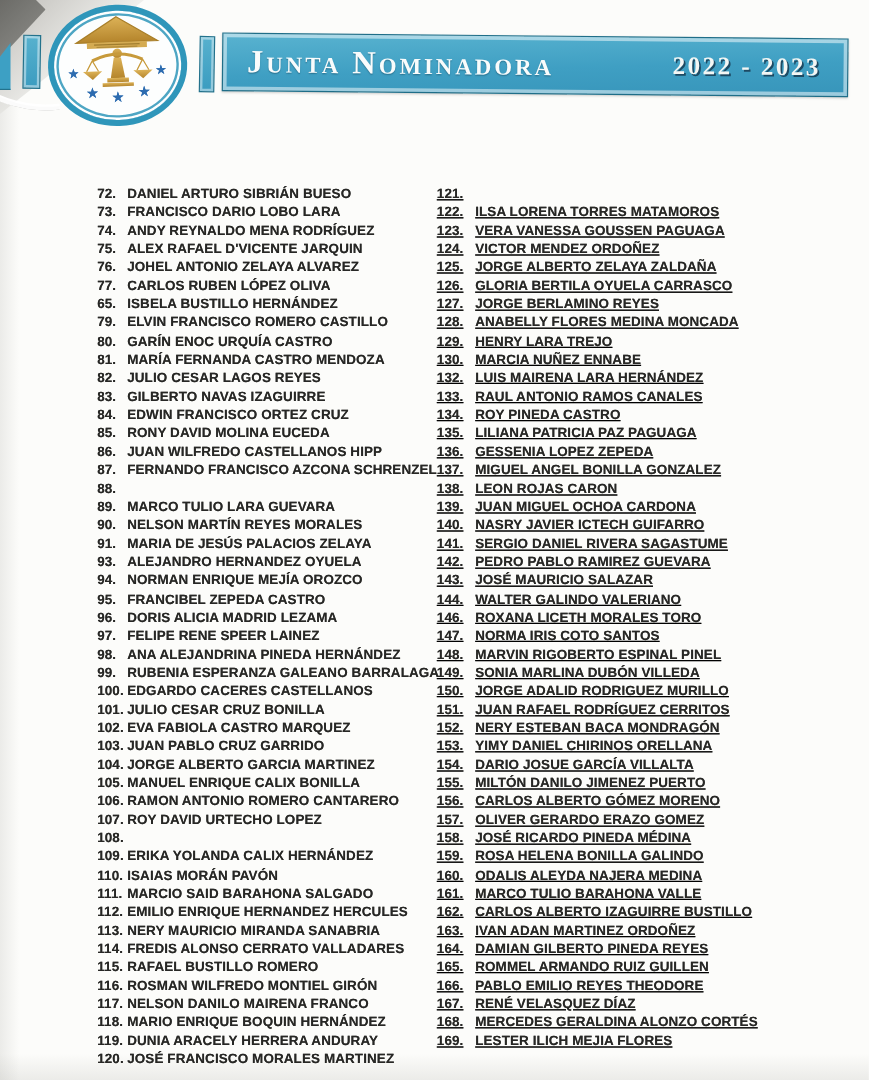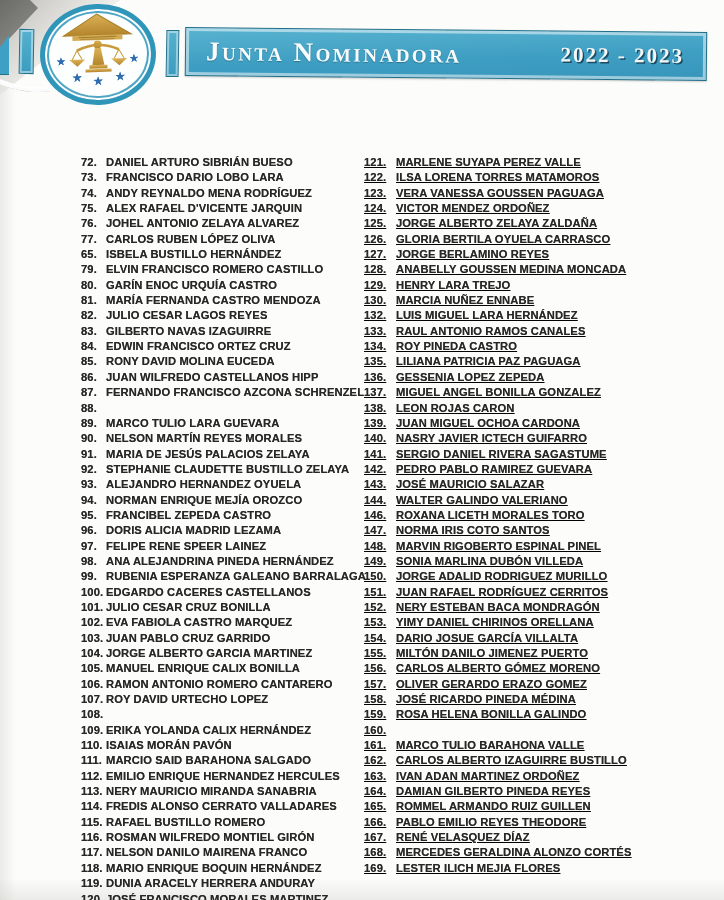--- a/index.html
+++ b/index.html
@@ -212,24 +212,20 @@
     </div>
     <div class="row">
       <span class="num">90.</span>
       <span class="nm">NELSON MARTÍN REYES MORALES</span>
     </div>
     <div class="row">
       <span class="num">91.</span>
       <span class="nm">MARIA DE JESÚS PALACIOS ZELAYA</span>
     </div>
     <div class="row">
-      <span class="num">92.</span>
-      <span class="nm">STEPHANIE CLAUDETTE BUSTILLO ZELAYA</span>
-    </div>
-    <div class="row">
       <span class="num">93.</span>
       <span class="nm">ALEJANDRO HERNANDEZ OYUELA</span>
     </div>
     <div class="row">
       <span class="num">94.</span>
       <span class="nm">NORMAN ENRIQUE MEJÍA OROZCO</span>
     </div>
     <div class="row">
       <span class="num">95.</span>
       <span class="nm">FRANCIBEL ZEPEDA CASTRO</span>
@@ -330,21 +326,20 @@
       <span class="nm">DUNIA ARACELY HERRERA ANDURAY</span>
     </div>
     <div class="row">
       <span class="num">120.</span>
       <span class="nm">JOSÉ FRANCISCO MORALES MARTINEZ</span>
     </div>
   </div>
 <div class="col col-right">
     <div class="row">
       <span class="num">121.</span>
-      <span class="nm">MARLENE SUYAPA PEREZ VALLE</span>
     </div>
     <div class="row">
       <span class="num">122.</span>
       <span class="nm">ILSA LORENA TORRES MATAMOROS</span>
     </div>
     <div class="row">
       <span class="num">123.</span>
       <span class="nm">VERA VANESSA GOUSSEN PAGUAGA</span>
     </div>
     <div class="row">
@@ -358,33 +353,33 @@
     <div class="row">
       <span class="num">126.</span>
       <span class="nm">GLORIA BERTILA OYUELA CARRASCO</span>
     </div>
     <div class="row">
       <span class="num">127.</span>
       <span class="nm">JORGE BERLAMINO REYES</span>
     </div>
     <div class="row">
       <span class="num">128.</span>
-      <span class="nm">ANABELLY GOUSSEN MEDINA MONCADA</span>
+      <span class="nm">ANABELLY FLORES MEDINA MONCADA</span>
     </div>
     <div class="row">
       <span class="num">129.</span>
       <span class="nm">HENRY LARA TREJO</span>
     </div>
     <div class="row">
       <span class="num">130.</span>
       <span class="nm">MARCIA NUÑEZ ENNABE</span>
     </div>
     <div class="row">
       <span class="num">132.</span>
-      <span class="nm">LUIS MIGUEL LARA HERNÁNDEZ</span>
+      <span class="nm">LUIS MAIRENA LARA HERNÁNDEZ</span>
     </div>
     <div class="row">
       <span class="num">133.</span>
       <span class="nm">RAUL ANTONIO RAMOS CANALES</span>
     </div>
     <div class="row">
       <span class="num">134.</span>
       <span class="nm">ROY PINEDA CASTRO</span>
     </div>
     <div class="row">
@@ -478,20 +473,21 @@
     <div class="row">
       <span class="num">158.</span>
       <span class="nm">JOSÉ RICARDO PINEDA MÉDINA</span>
     </div>
     <div class="row">
       <span class="num">159.</span>
       <span class="nm">ROSA HELENA BONILLA GALINDO</span>
     </div>
     <div class="row">
       <span class="num">160.</span>
+      <span class="nm">ODALIS ALEYDA NAJERA MEDINA</span>
     </div>
     <div class="row">
       <span class="num">161.</span>
       <span class="nm">MARCO TULIO BARAHONA VALLE</span>
     </div>
     <div class="row">
       <span class="num">162.</span>
       <span class="nm">CARLOS ALBERTO IZAGUIRRE BUSTILLO</span>
     </div>
     <div class="row">

